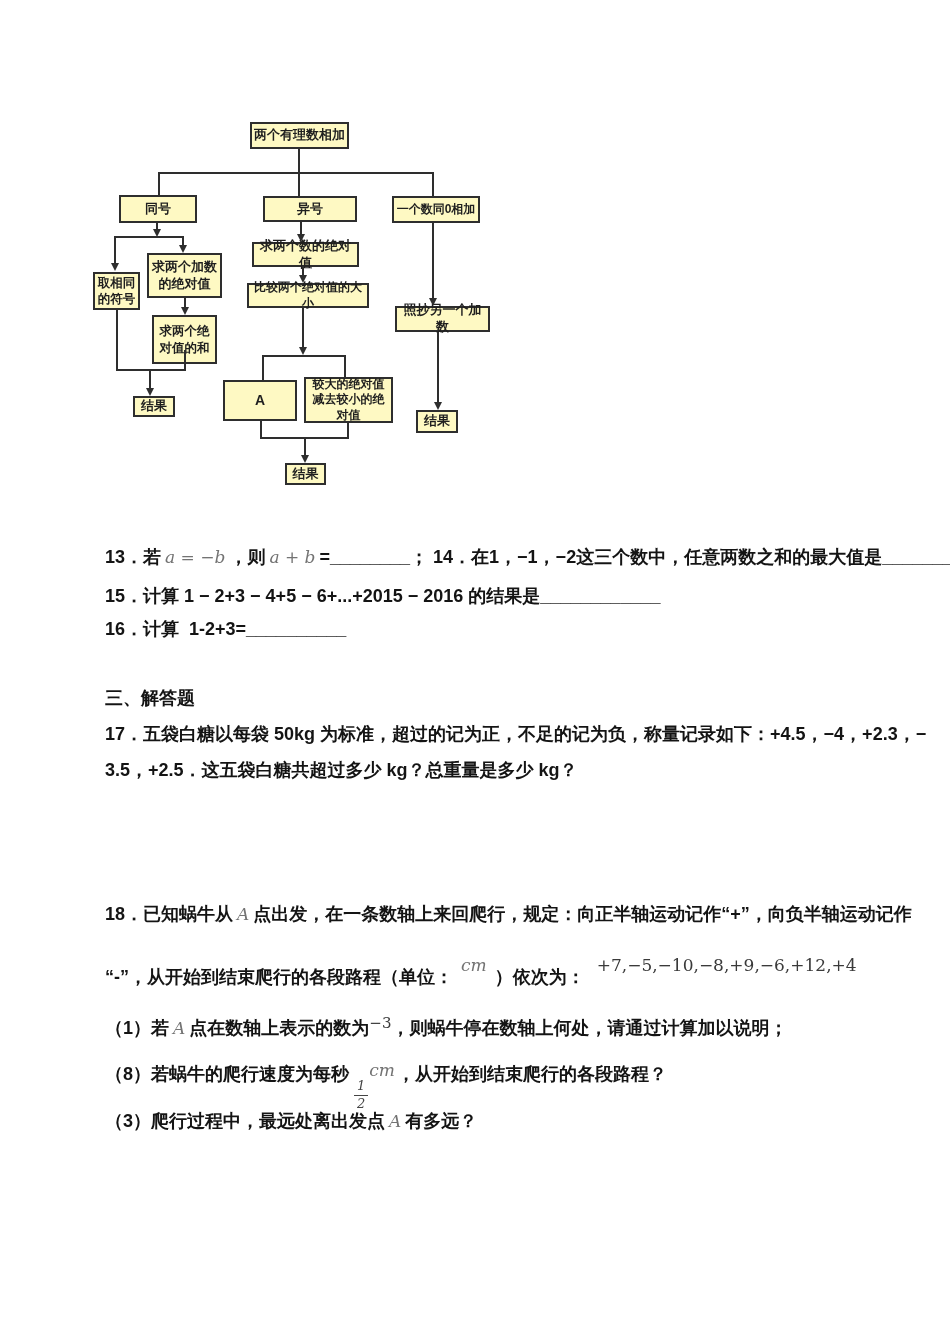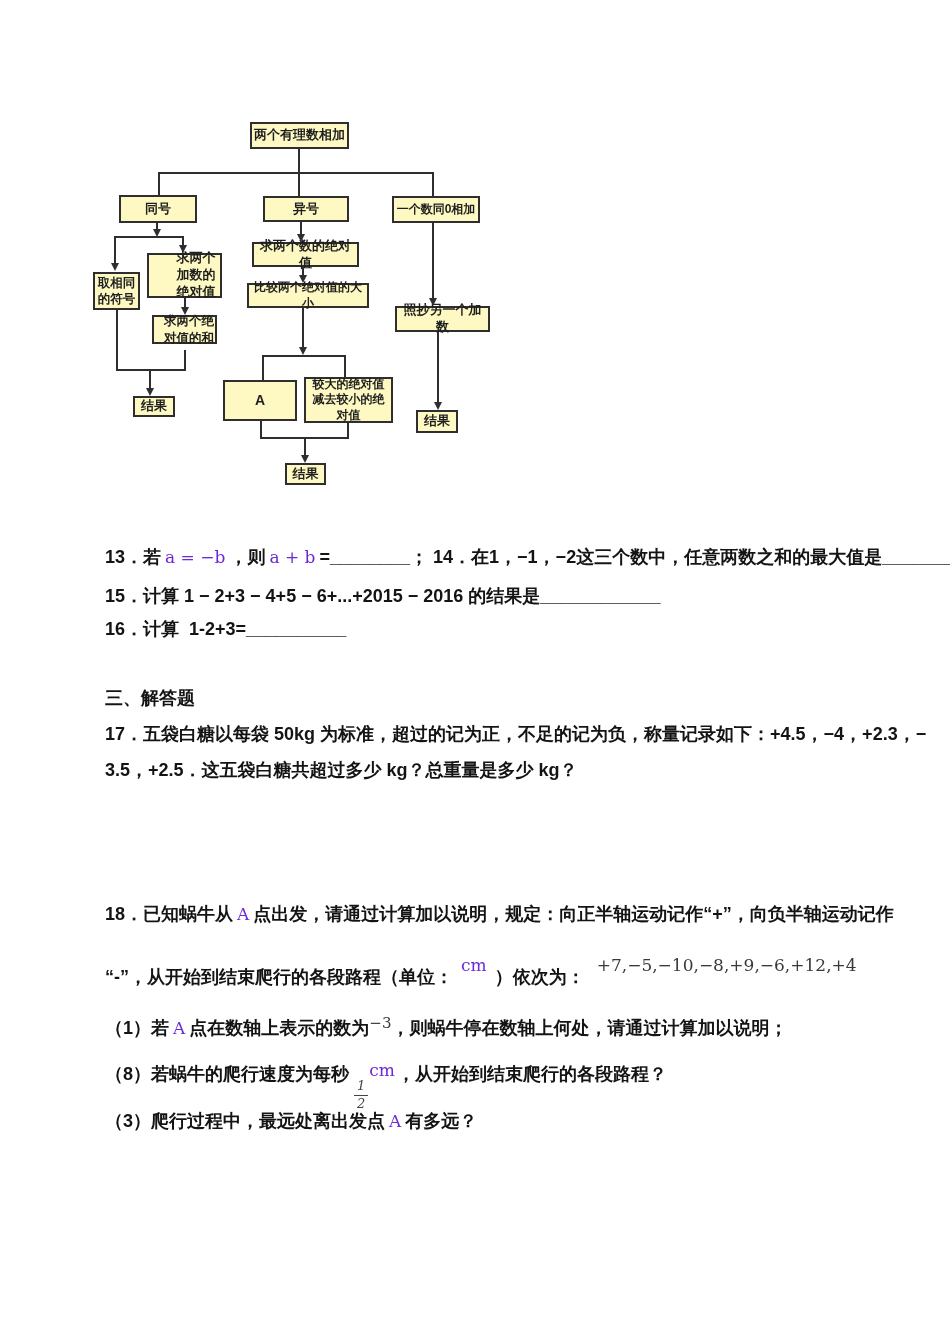--- a/index.html
+++ b/index.html
@@ -24,22 +24,22 @@
     border-left:4px solid transparent; border-right:4px solid transparent;
     border-top:8px solid #2e2e2e;
   }
   
   .tline {
     position:absolute; left:85px;
     font-weight:700; font-size:18px; line-height:22px;
     color:#141414; white-space:pre;
   }
   .math {
-    font-family:"DejaVu Serif", serif; font-weight:400;
-    color:#6d28d9; font-size:17px;
+    font-family:"DejaVu Serif", serif; font-style:italic; font-weight:400;
+    color:#737373; font-size:17px;
   }
   .mnum {
     font-family:"DejaVu Serif", serif; font-style:normal; font-weight:400;
     color:#3a3a3a; font-size:17px;
   }
   .raise { position:relative; top:-12px; }
   .raise-sm { position:relative; top:-6px; font-size:15px; }
   .mvar { margin:0 4px; }
   .frac {
     display:inline-flex; flex-direction:column; align-items:center;
@@ -53,25 +53,25 @@
 </style>
 </head>
 <body>
 
 <div class="page">
 
   <div>
 
     <div class="fbox" style="left:250px;top:122px;width:99px;height:27px;font-size:13px;">两个有理数相加</div>
     <div class="fbox" style="left:119px;top:195px;width:78px;height:28px;font-size:13px;">同号</div>
-    <div class="fbox" style="left:263px;top:196px;width:86px;height:26px;font-size:13px;">异号</div>
+    <div class="fbox" style="left:263px;top:196px;width:94px;height:26px;font-size:13px;">异号</div>
     <div class="fbox" style="left:392px;top:196px;width:88px;height:27px;font-size:12px;">一个数同0相加</div>
     <div class="fbox" style="left:93px;top:272px;width:47px;height:38px;font-size:12.5px;">取相同的符号</div>
-    <div class="fbox" style="left:147px;top:253px;width:75px;height:45px;font-size:13px;padding-left:24px;">求两个加数的绝对值</div>
-    <div class="fbox" style="left:152px;top:315px;width:65px;height:29px;font-size:12.5px;text-align:right;">求两个绝对值的和</div>
+    <div class="fbox" style="left:147px;top:253px;width:75px;height:45px;font-size:13px;">求两个加数的绝对值</div>
+    <div class="fbox" style="left:152px;top:315px;width:65px;height:49px;font-size:12.5px;">求两个绝对值的和</div>
     <div class="fbox" style="left:133px;top:396px;width:42px;height:21px;font-size:13px;">结果</div>
     <div class="fbox" style="left:252px;top:242px;width:107px;height:25px;font-size:13px;">求两个数的绝对值</div>
     <div class="fbox" style="left:247px;top:283px;width:122px;height:25px;font-size:12px;">比较两个绝对值的大小</div>
     <div class="fbox" style="left:223px;top:380px;width:74px;height:41px;font-size:14px;">A</div>
     <div class="fbox" style="left:304px;top:377px;width:89px;height:46px;font-size:12px;">较大的绝对值减去较小的绝对值</div>
     <div class="fbox" style="left:285px;top:463px;width:41px;height:22px;font-size:13px;">结果</div>
     <div class="fbox" style="left:395px;top:306px;width:95px;height:26px;font-size:13px;">照抄另一个加数</div>
     <div class="fbox" style="left:416px;top:410px;width:42px;height:23px;font-size:13px;">结果</div>
 
     <div class="vl" style="left:298px;top:149px;height:47px;"></div>
@@ -132,21 +132,21 @@
   </div>
 
   <div class="tline" style="top:701px;">
     <span>17．五袋白糖以每袋 50kg 为标准，超过的记为正，不足的记为负，称量记录如下：+4.5，−4，+2.3，−</span>
   </div>
   <div class="tline" style="top:737px;">
     <span>3.5，+2.5．这五袋白糖共超过多少 kg？总重量是多少 kg？</span>
   </div>
 
   <div class="tline" style="top:881px;">
-    <span>18．已知蜗牛从</span><span class="math mvar">A</span><span>点出发，请通过计算加以说明，规定：向正半轴运动记作“+”，向负半轴运动记作</span>
+    <span>18．已知蜗牛从</span><span class="math mvar">A</span><span>点出发，在一条数轴上来回爬行，规定：向正半轴运动记作“+”，向负半轴运动记作</span>
   </div>
 
   <div class="tline" style="top:944px;">
     <span>“-”，从开始到结束爬行的各段路程（单位：</span><span class="math raise" style="margin:0 8px;">cm</span><span>）依次为：</span><span class="mnum raise" style="margin-left:12px;">+7,−5,−10,−8,+9,−6,+12,+4</span>
   </div>
 
   <div class="tline" style="top:995px;">
     <span>（1）若</span><span class="math mvar">A</span><span>点在数轴上表示的数为</span><span class="mnum raise-sm">−3</span><span>，则蜗牛停在数轴上何处，请通过计算加以说明；</span>
   </div>
 

